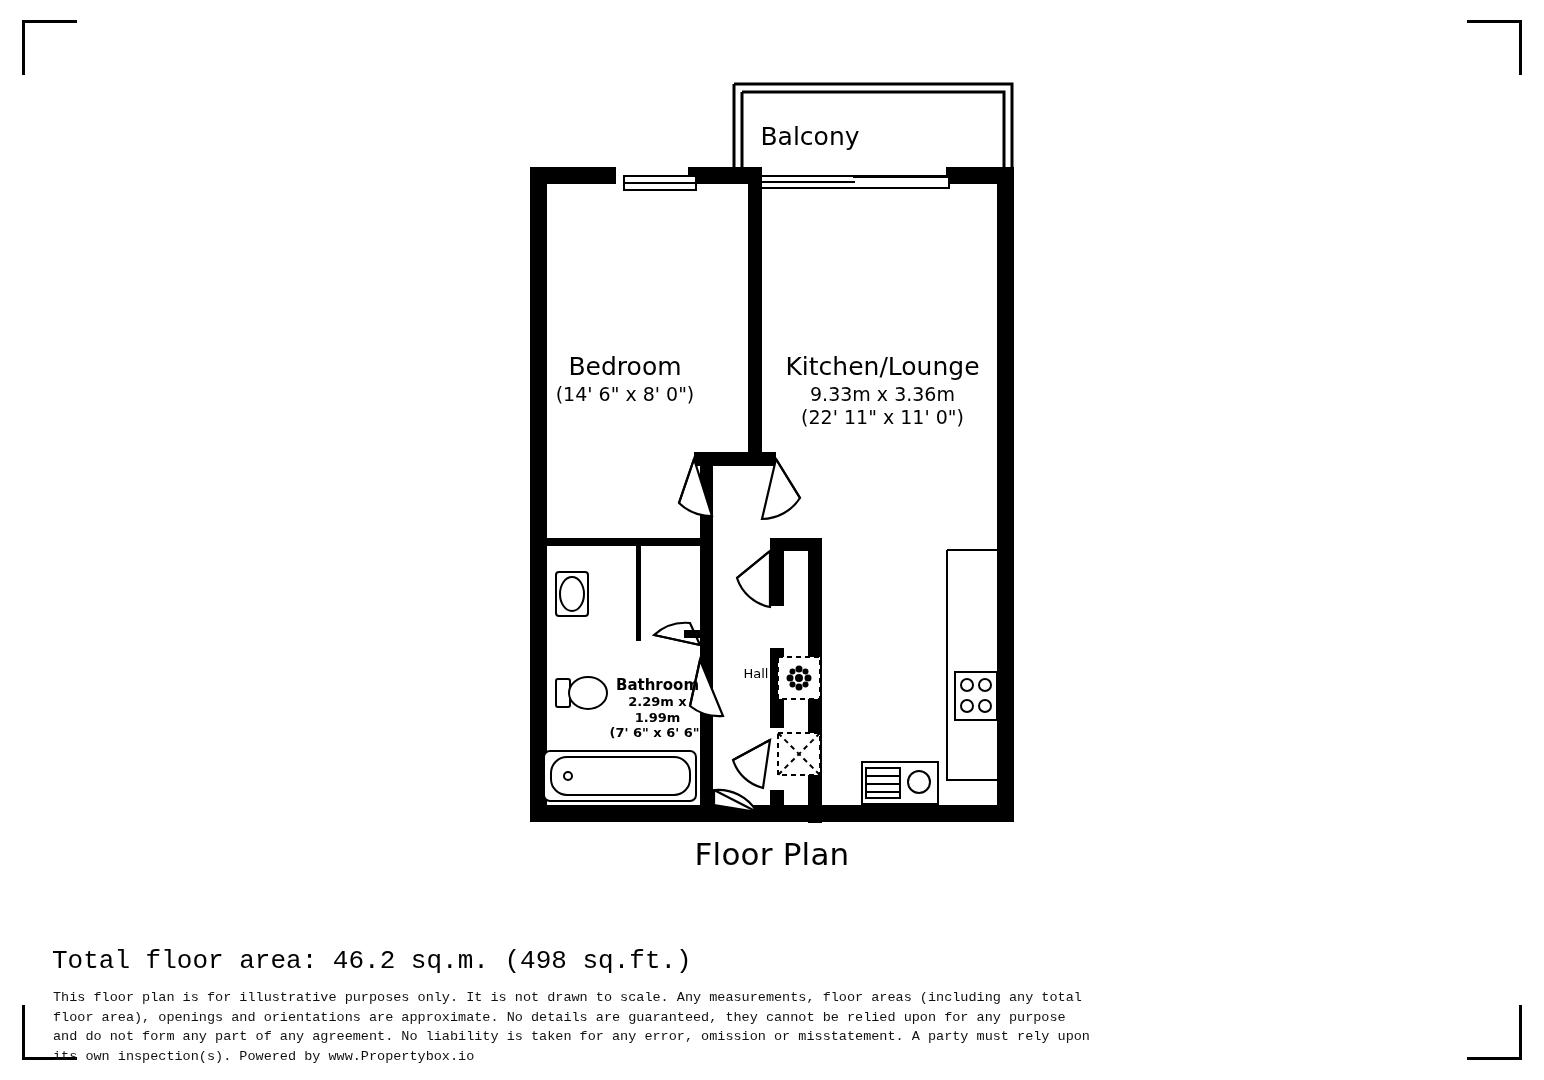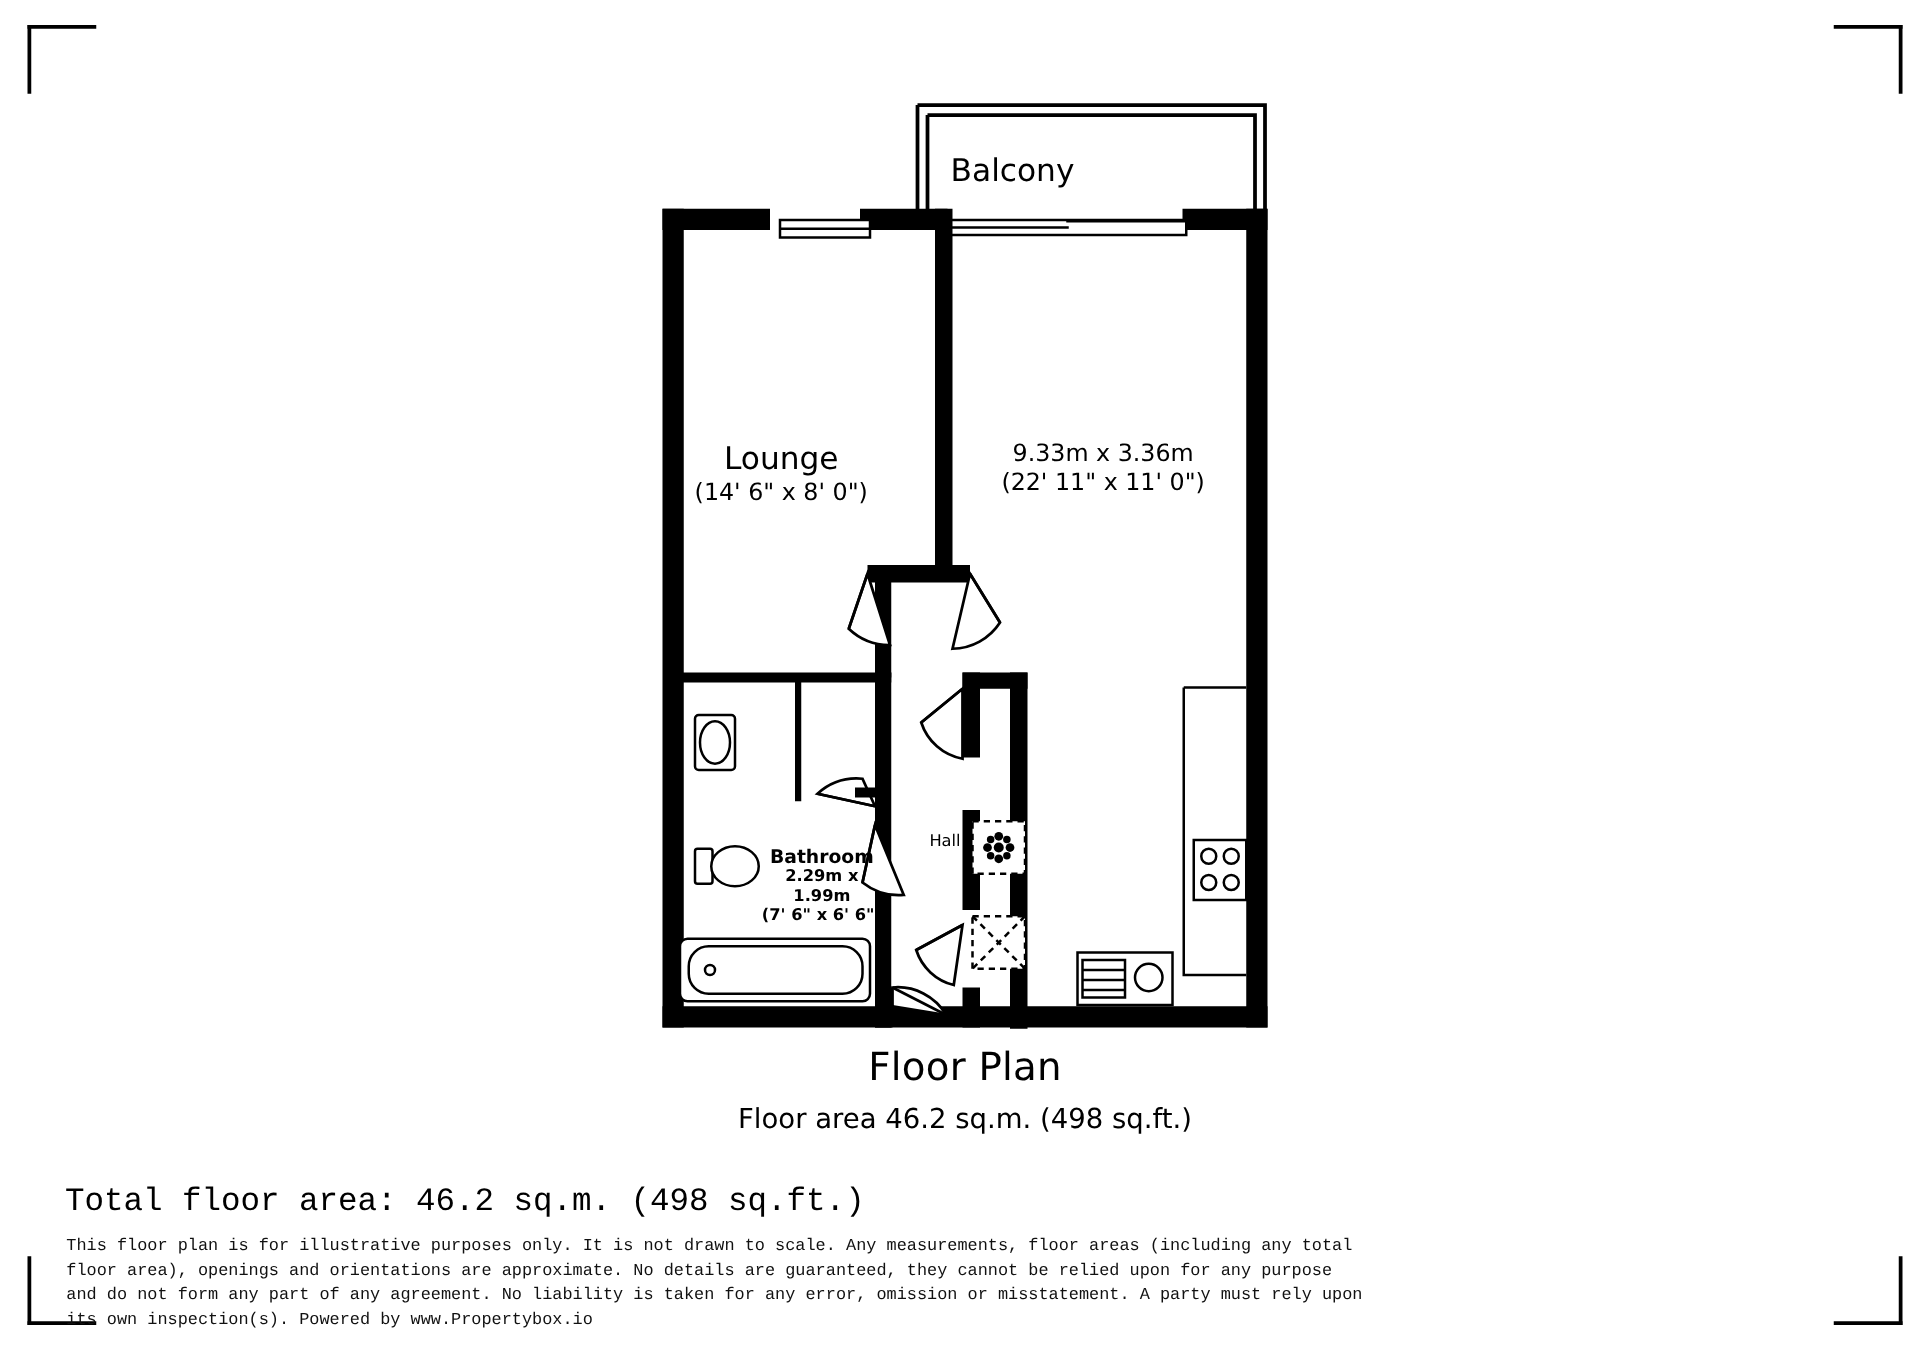--- a/index.html
+++ b/index.html
@@ -239,40 +239,40 @@
     </g>
 
   </svg>
 </div>
 
 <div class="plan-label" id="balcony-label">
   <div class="room-name">Balcony</div>
 </div>
 
 <div class="plan-label" id="bedroom-label">
-  <div class="room-name">Lounge</div>
+  <div class="room-name">Bedroom</div>
   <div class="room-dims">(14' 6" x 8' 0")</div>
 </div>
 
 <div class="plan-label" id="kitchen-label">
+  <div class="room-name">Kitchen/Lounge</div>
   <div class="room-dims">9.33m x 3.36m</div>
   <div class="room-dims">(22' 11" x 11' 0")</div>
 </div>
 
 <div class="plan-label" id="bathroom-label">
   <div class="room-name small">Bathroom</div>
   <div class="room-dims small">2.29m x</div>
   <div class="room-dims small">1.99m</div>
   <div class="room-dims small">(7' 6" x 6' 6")</div>
 </div>
 
 <div class="plan-label" id="hall-label">
   <span>Hall</span>
 </div>
 
 <div id="title-block">
   <div id="floorplan-title">Floor Plan</div>
-  <div id="floorplan-area">Floor area 46.2 sq.m. (498 sq.ft.)</div>
 </div>
 
 <div id="total-area">Total floor area: 46.2 sq.m. (498 sq.ft.)</div>
 
 <div id="disclaimer">This floor plan is for illustrative purposes only. It is not drawn to scale. Any measurements, floor areas (including any total floor area), openings and orientations are approximate. No details are guaranteed, they cannot be relied upon for any purpose and do not form any part of any agreement. No liability is taken for any error, omission or misstatement. A party must rely upon its own inspection(s). Powered by www.Propertybox.io</div>
 
 </body></html>

